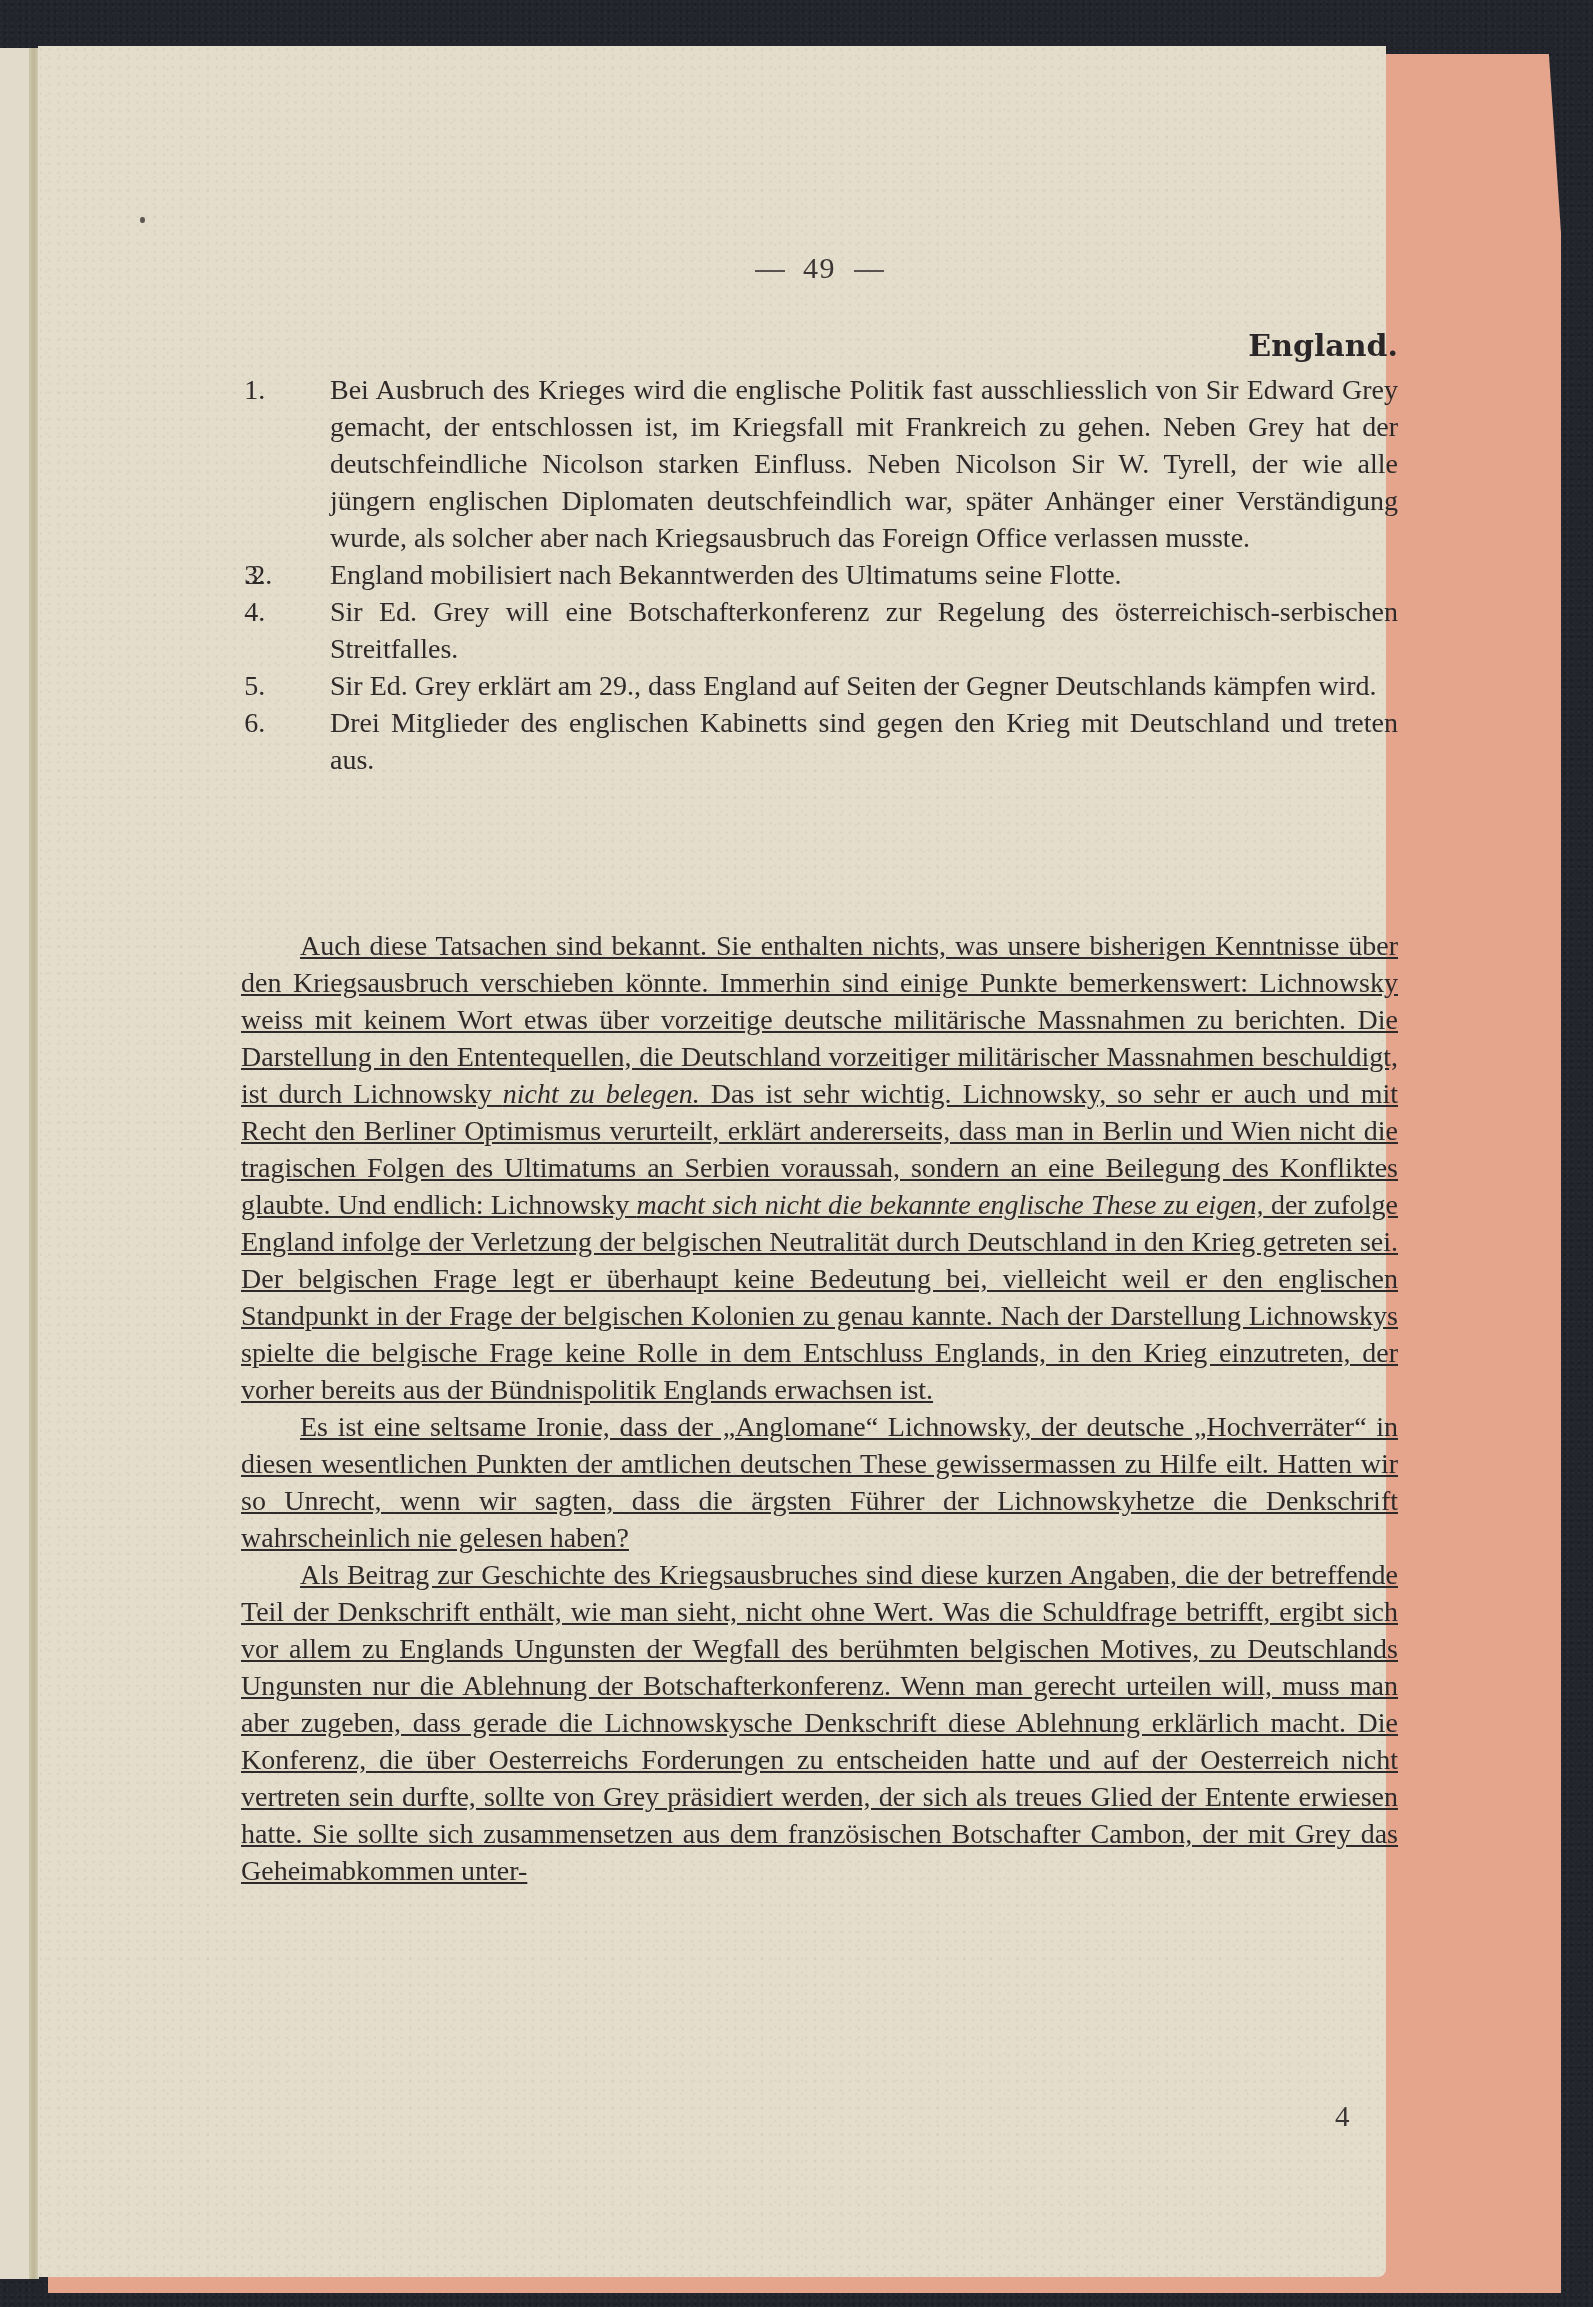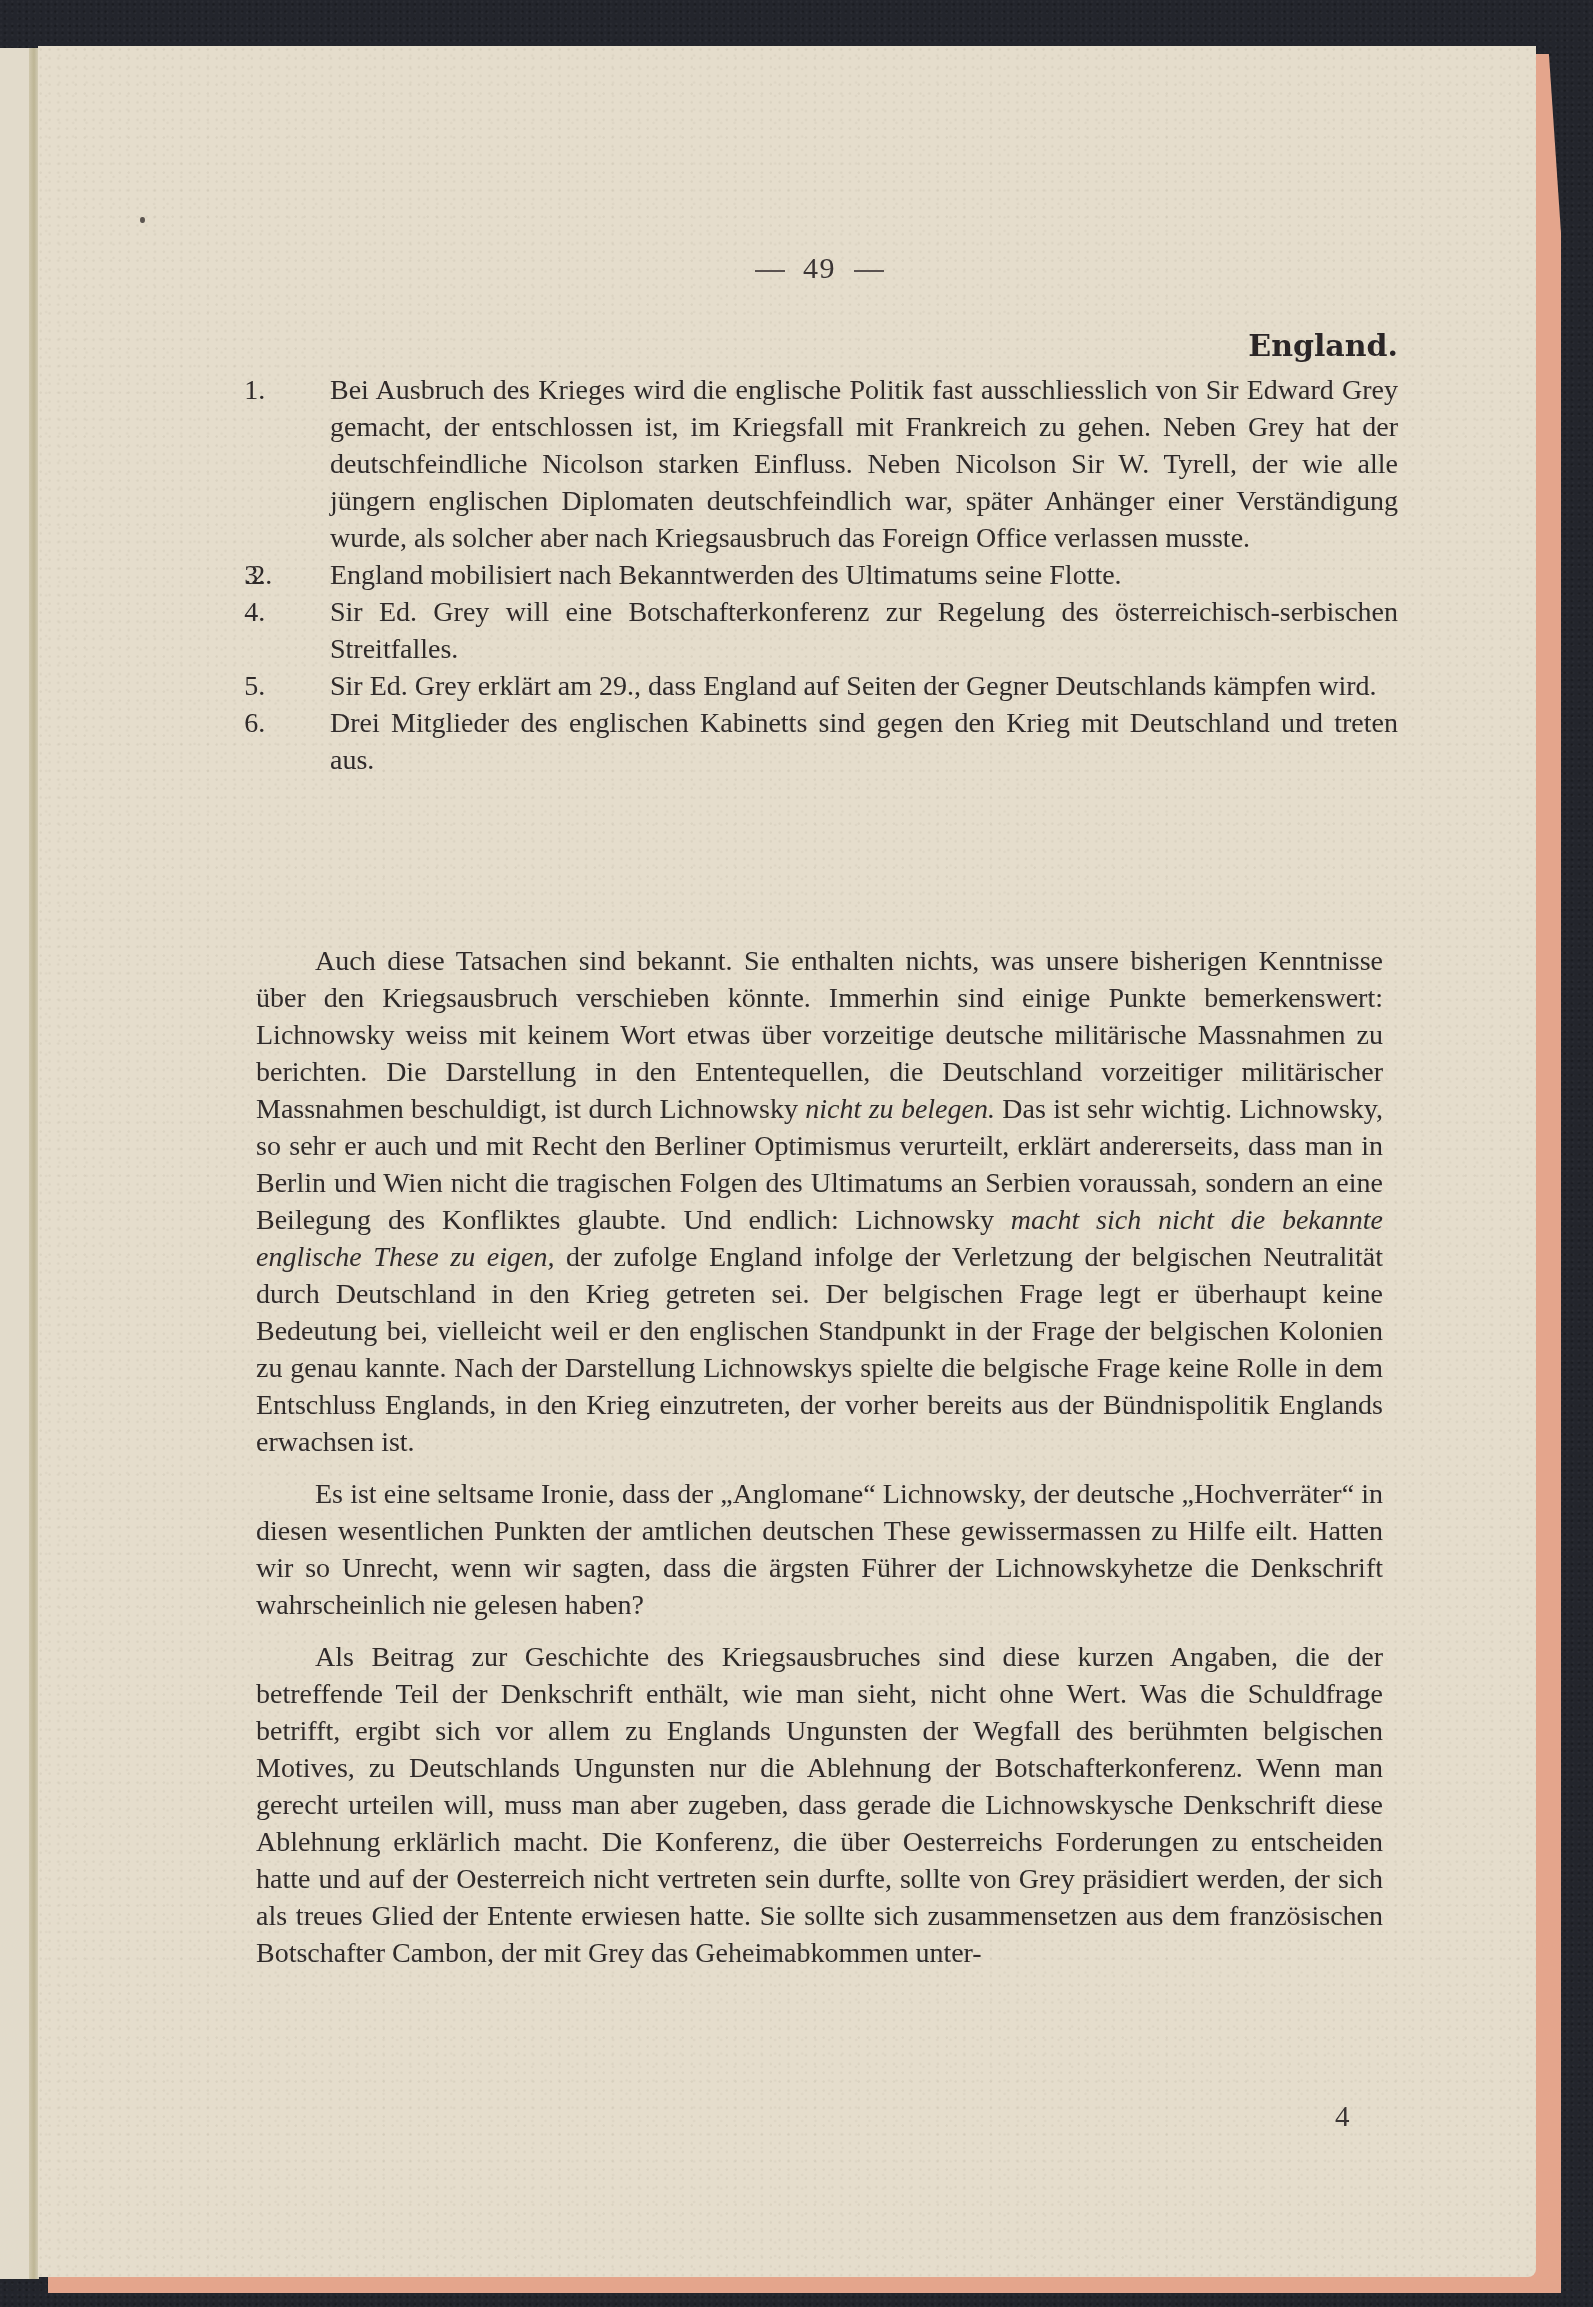--- a/index.html
+++ b/index.html
@@ -23,21 +23,21 @@
   .left-page {
     position:absolute; left:0; top:48px; width:32px; height:2231px;
     background:#e2dbcb;
     border-right:0.8px solid #c7bfa8;
   }
   .gutter {
     position:absolute; left:29px; top:48px; width:9.6px; height:2231px;
     background:linear-gradient(90deg,#cfc7ad,#bdb595 50%,#d6cfba);
   }
   .page {
-    position:absolute; left:38px; top:46px; width:1498px; height:2231px;
+    position:absolute; left:38px; top:46px; width:1348px; height:2231px;
     background:#e5ddcc;
     background-image:
       radial-gradient(circle at 30% 40%, rgba(120,110,90,0.10) 0 0.8px, transparent 1.6px),
       radial-gradient(circle at 60% 70%, rgba(120,110,90,0.08) 0 0.8px, transparent 1.6px);
     background-size: 8.8px 8.8px, 13.5px 13.5px;
     border-bottom-right-radius:8px;
   }
   .text-block {
     position:absolute; left:203px; top:0; width:1157px;
     color:#2f2a2a;
@@ -52,21 +52,21 @@
   .page-number .dash { display:inline-block; width:30px; height:1.6px; background:#5a5250; vertical-align:middle; margin:0 17.5px; }
   .heading {
     position:absolute; left:0; width:100%; top:281px;
     text-align:right; font-weight:bold; font-size:30px; color:#2a2526;
     font-family:"DejaVu Serif", serif;
   }
   .list { position:absolute; left:0; top:325px; width:100%; }
   .item { position:relative; padding-left:89px; text-align:justify; text-align-last:left; }
   .item .num { position:absolute; left:3.2px; top:0; }
   .paras { position:absolute; left:0; top:881px; width:100%; }
-  .para { text-indent:59px; text-align:justify; text-align-last:left; margin:15px; }
+  .para { text-indent:59px; text-align:justify; text-align-last:left; margin:0;text-decoration:underline; }
   .para em { font-style:italic; }
   .signature {
     position:absolute; left:1297px; top:2054px; font-size:29px; color:#3a3434;
   }
   .speck { position:absolute; width:4.8px; height:6.4px; border-radius:50%; background:#5c5550; }
 </style>
 </head>
 <body>
 
 <div class="bg-noise"></div>

